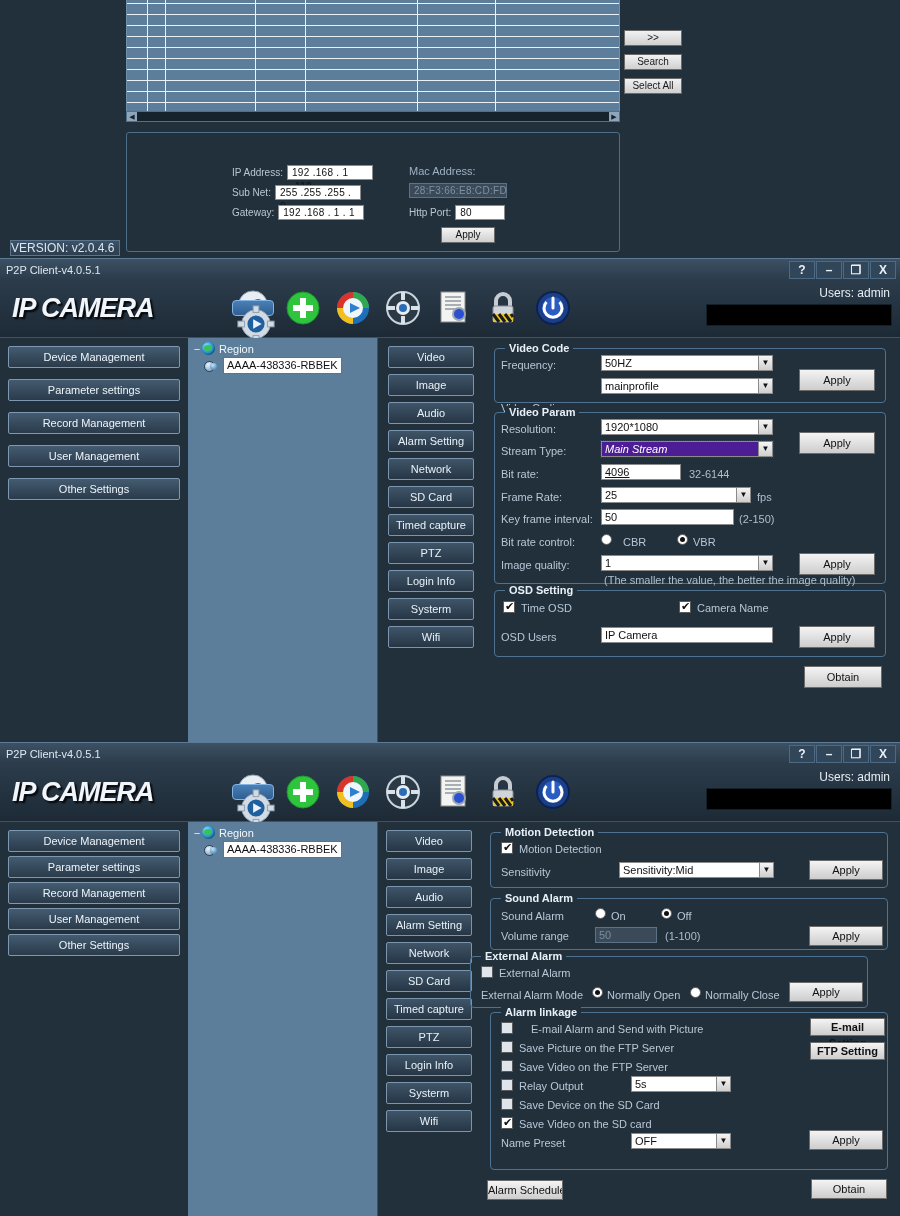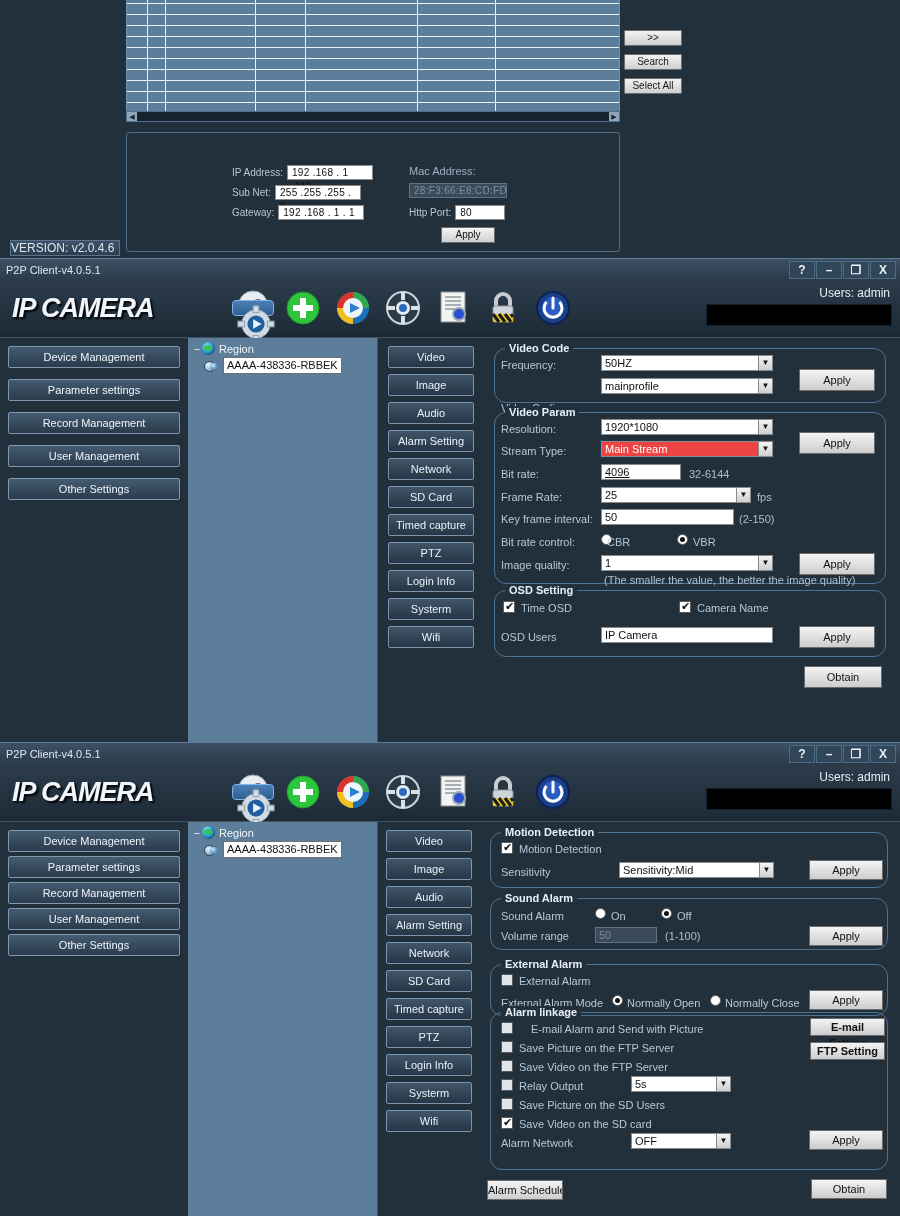--- a/index.html
+++ b/index.html
@@ -143,39 +143,39 @@
   .tbtn {
     display:block; width:86px; height:22px; margin-bottom:6px;
     background:linear-gradient(#3f5568,#263646);
     border:1px solid #7a95ad; border-radius:2px;
     color:#e9f1f8; font-size:11px; line-height:20px; text-align:center;
   }
 
   
   .grp {
     position:absolute; border:1px solid #4f7characters; border:1px solid #4d7header;
-    border:1px solid #4e7291; border-radius:12px;
+    border:1px solid #4e7291; border-radius:4px;
   }
   .grp > .glegend {
     position:absolute; top:-7px; left:10px; padding:0 4px; background:#22303c;
     font-size:11px; font-weight:bold; color:#e8f0f8;
   }
   .fld { position:absolute; font-size:11px; color:#b8c7d5; }
   .sel, .txt {
     position:absolute; background:#fff; color:#111; border:1px solid #8a8a8a;
     height:16px; line-height:15px; font-size:11px; padding:0 3px;
     font-family:"Liberation Sans", sans-serif;
   }
   .sel { padding-right:16px; }
   .sel .arw {
     position:absolute; right:0; top:0; width:14px; height:100%;
     background:linear-gradient(#f5f5f5,#cfcfcf); border-left:1px solid #8a8a8a;
     color:#111; font-size:8px; line-height:14px; text-align:center;
   }
-  .sel.hl { background:#ef4444; color:#fff; outline:1px dotted #0b4a80; }
+  .sel.hl { background:#4c1d95; color:#fff; outline:1px dotted #0b4a80;font-style:italic; }
   .txt.dis { background:#3a4a58; color:#7b8d9d; border-color:#5b7287; }
   .btn {
     position:absolute; background:linear-gradient(#f4f4f4,#cdcdcd);
     border:1px solid #6b6b6b; color:#111;
     font-size:11px; text-align:center;
   }
   .cb {
     position:absolute; width:12px; height:12px; background:#fff;
     border:1px solid #5a5a5a;
   }
@@ -437,21 +437,21 @@
         <span class="arw">▼</span>
       </span>
       <span class="hint" style="left:262px; top:78px;">fps</span>
 
       <span class="fld" style="left:6px; top:100px;">Key frame interval:</span>
       <span class="txt" style="left:106px; top:96px; width:133px;">50</span>
       <span class="hint" style="left:244px; top:100px;">(2-150)</span>
 
       <span class="fld" style="left:6px; top:123px;">Bit rate control:</span>
       <span class="rd" style="left:106px; top:121px;"></span>
-      <span class="fld" style="left:112px; top:123px;">CBR</span>
+      <span class="fld" style="left:128px; top:123px;">CBR</span>
       <span class="rd on" style="left:182px; top:121px;"></span>
       <span class="fld" style="left:198px; top:123px;">VBR</span>
 
       <span class="fld" style="left:6px; top:146px;">Image quality:</span>
       <span class="sel" style="left:106px; top:142px; width:172px;">
         <span>1</span>
         <span class="arw">▼</span>
       </span>
 
       <span class="btn" style="left:304px; top:19px; width:76px; height:22px; line-height:20px;">Apply</span>
@@ -628,21 +628,21 @@
       <span class="rd" style="left:104px; top:9px;"></span>
       <span class="fld" style="left:120px; top:11px;">On</span>
       <span class="rd on" style="left:170px; top:9px;"></span>
       <span class="fld" style="left:186px; top:11px;">Off</span>
       <span class="fld" style="left:10px; top:31px;">Volume range</span>
       <span class="txt dis" style="left:104px; top:28px; width:62px;">50</span>
       <span class="hint" style="left:174px; top:31px;">(1-100)</span>
       <span class="btn" style="left:318px; top:27px; width:74px; height:20px; line-height:18px;">Apply</span>
     </div>
 
-    <div class="grp" style="left:490px; top:134px; width:398px; height:52px;margin-top:8px;">
+    <div class="grp" style="left:470px; top:134px; width:398px; height:52px;">
       <span class="glegend">External Alarm</span>
       <span class="cb gray" style="left:10px; top:9px;"></span>
       <span class="fld" style="left:28px; top:10px;">External Alarm</span>
       <span class="fld" style="left:10px; top:32px;">External Alarm Mode</span>
       <span class="rd on" style="left:121px; top:30px;"></span>
       <span class="fld" style="left:136px; top:32px;">Normally Open</span>
       <span class="rd" style="left:219px; top:30px;"></span>
       <span class="fld" style="left:234px; top:32px;">Normally Close</span>
       <span class="btn" style="left:318px; top:25px; width:74px; height:20px; line-height:18px;">Apply</span>
     </div>
@@ -660,26 +660,26 @@
       <span class="fld" style="left:28px; top:48px;">Save Video on the FTP Server</span>
 
       <span class="cb gray" style="left:10px; top:66px;"></span>
       <span class="fld" style="left:28px; top:67px;">Relay Output</span>
       <span class="sel" style="left:140px; top:63px; width:100px;">
         <span>5s</span>
         <span class="arw">▼</span>
       </span>
 
       <span class="cb gray" style="left:10px; top:85px;"></span>
-      <span class="fld" style="left:28px; top:86px;">Save Picture on the SD Users</span>
+      <span class="fld" style="left:28px; top:86px;">Save Device on the SD Card</span>
 
       <span class="cb on" style="left:10px; top:104px;"></span>
       <span class="fld" style="left:28px; top:105px;">Save Video on the SD card</span>
 
-      <span class="fld" style="left:10px; top:124px;">Alarm Network</span>
+      <span class="fld" style="left:10px; top:124px;">Name Preset</span>
       <span class="sel" style="left:140px; top:120px; width:100px;">
         <span>OFF</span>
         <span class="arw">▼</span>
       </span>
 
       <span class="btn" style="left:319px; top:5px; width:75px; height:18px; line-height:16px; font-weight:bold;">E-mail Setting</span>
       <span class="btn" style="left:319px; top:29px; width:75px; height:18px; line-height:16px; font-weight:bold;">FTP Setting</span>
       <span class="btn" style="left:318px; top:117px; width:74px; height:20px; line-height:18px;">Apply</span>
     </div>
 

